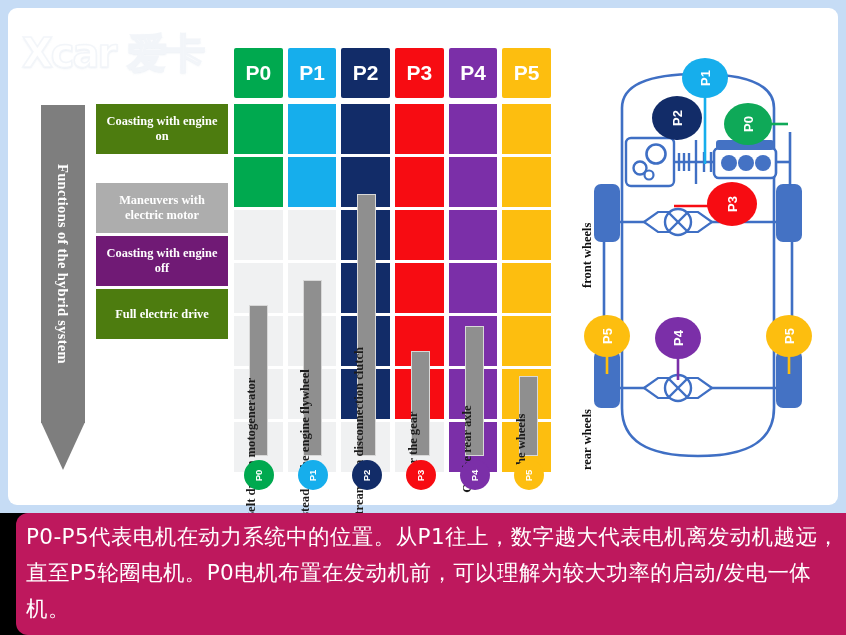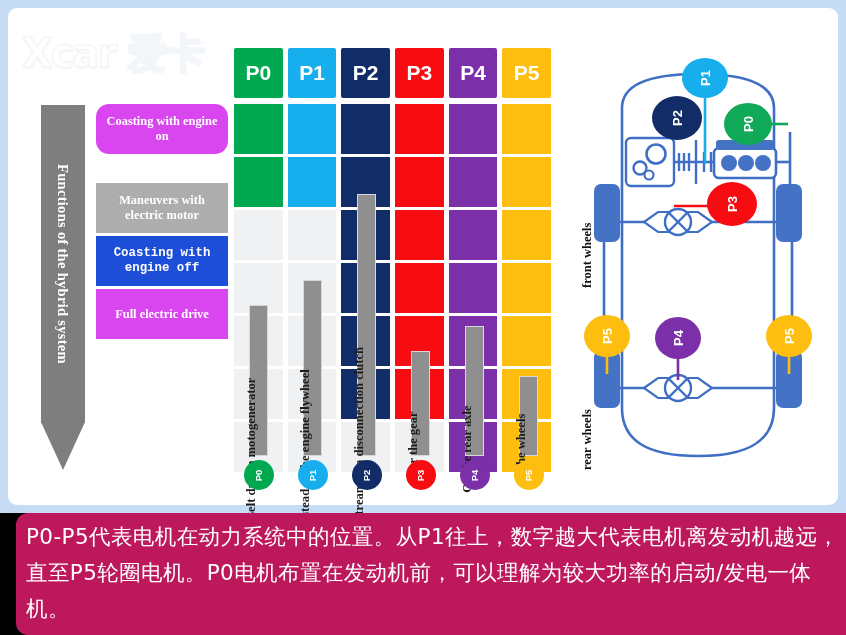--- a/index.html
+++ b/index.html
@@ -91,24 +91,24 @@
       </div>
 
       <div class="arrow-wrap">
         <div class="arrow-body"></div>
         <div class="arrow-head"></div>
         <div class="arrow-text">Functions of the hybrid system</div>
       </div>
 
       <div class="matrix">
         <div class="rowlabels" id="rowlabels">
-            <div class="rowlabel" style="background: #d946ef; border-radius: 13px;">Coasting with engine on</div>
+            <div class="rowlabel" style="background: #4d7c0f;">Coasting with engine on</div>
             <div class="rowlabel" style="background: rgb(173, 173, 173); margin-top: 29px;">Maneuvers with electric motor</div>
-            <div class="rowlabel" style="background: #1d4ed8; font-family: Liberation Mono, monospace;">Coasting with engine off</div>
-            <div class="rowlabel" style="background: #d946ef;">Full electric drive</div>
+            <div class="rowlabel" style="background: #701a75;">Coasting with engine off</div>
+            <div class="rowlabel" style="background: #4d7c0f;">Full electric drive</div>
           </div>
         <div class="grid" id="grid">
             <div class="headrow">
               <div class="head" style="background: rgb(0, 169, 79);">P0</div>
               <div class="head" style="background: rgb(22, 174, 236);">P1</div>
               <div class="head" style="background: rgb(18, 44, 104);">P2</div>
               <div class="head" style="background: rgb(247, 12, 18);">P3</div>
               <div class="head" style="background: rgb(123, 47, 168);">P4</div>
               <div class="head" style="background: rgb(253, 190, 15);">P5</div>
             </div>

